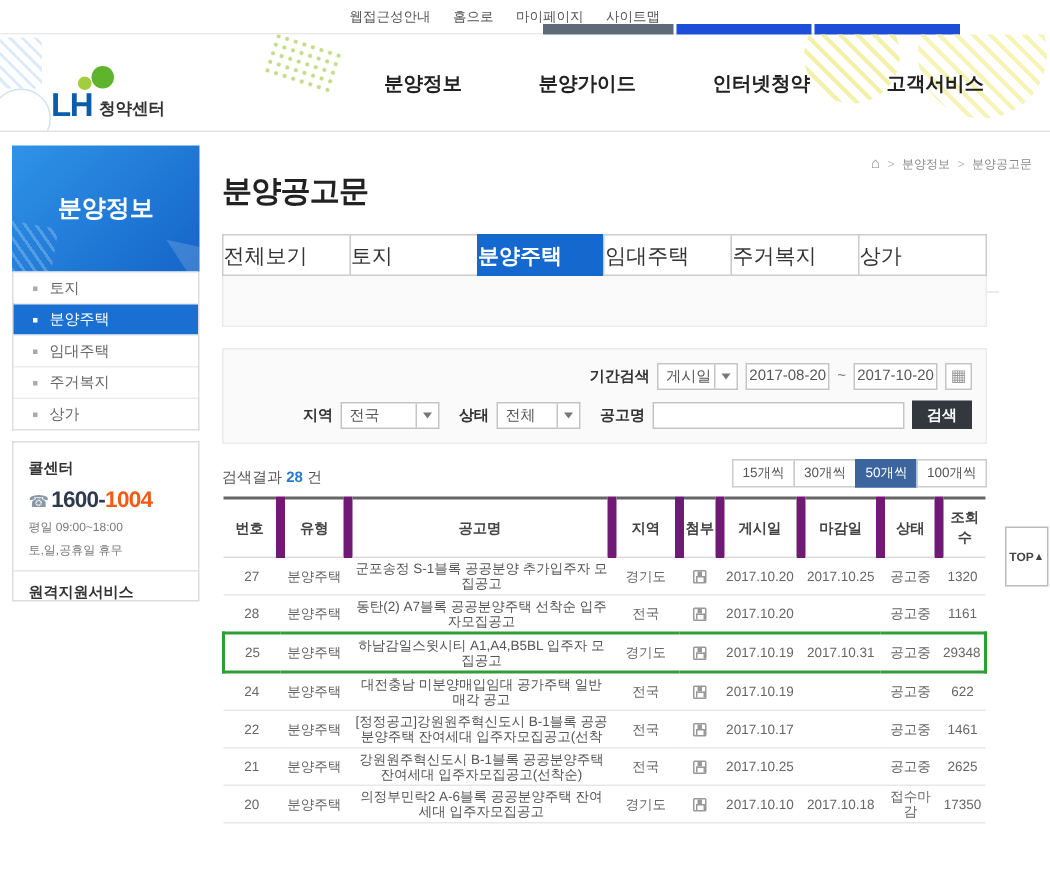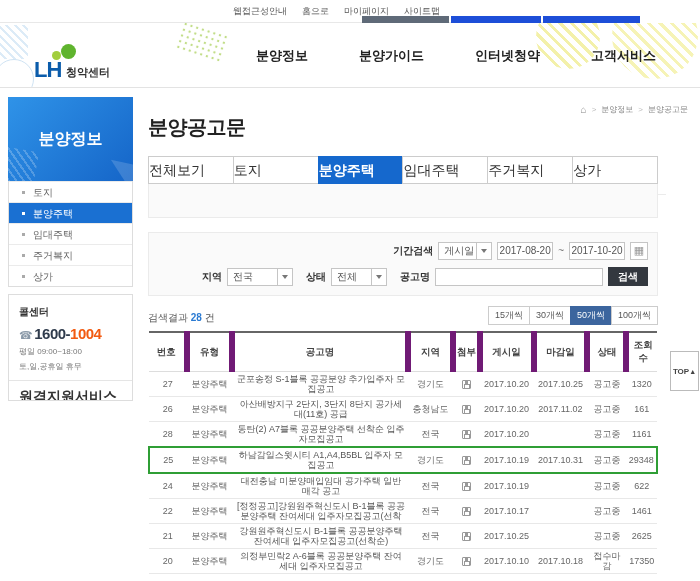--- a/index.html
+++ b/index.html
@@ -44,21 +44,21 @@
   .smi.sub::before { content:""; position:absolute; left:13px; top:9px; width:3px; height:3px; background:#aaa; }
   .smi.sub.active { background:#1a70d2; color:#fff; }
   .smi.sub.active::before { background:#fff; }
   .call-box { margin-top:7px; border:1px solid #ddd; background:#fff; padding:10px 10px 8px; height:107px; overflow:hidden; }
   .cb-title { font-size:10px; font-weight:bold; color:#333; }
   .cb-phone { margin-top:6px; font-size:15px; font-weight:bold; color:#2f3b4c; letter-spacing:-.5px; }
   .cb-phone .ph-icon { font-size:11px; color:#8a99a8; margin-right:2px; }
   .cb-phone .orange { color:#f25b12; }
   .cb-hours, .cb-closed, .cb-remote-desc { font-size:8px; color:#777; margin-top:4px; }
   .cb-div { border-top:1px solid #e5e5e5; margin:8px -10px 7px; }
-  .cb-remote-title { font-size:14px; font-weight:bold; color:#333; }
+  .cb-remote-title { font-size:10px; font-weight:bold; color:#333; }
 
   
   .breadcrumb { position:absolute; right:12px; top:104px; display:flex; align-items:center; gap:5px; font-size:8px; color:#888; }
   .bc-home { font-size:10px; color:#888; cursor:pointer; line-height:8px; }
   .bc-sep { color:#bbb; }
   .bc-item { cursor:pointer; }
 
   
   .main { position:absolute; left:148px; top:97px; width:510px; }
   .page-title { margin-top:17px; font-size:20px; font-weight:bold; color:#222; letter-spacing:-.5px; }
@@ -278,31 +278,20 @@
           <td>분양주택</td>
           <td class="title">군포송정 S-1블록 공공분양 추가입주자 모집공고</td>
           <td>경기도</td>
           <td><span class="disk"></span></td>
           <td>2017.10.20</td>
           <td>2017.10.25</td>
           <td>공고중</td>
           <td>1320</td>
         </tr>
         <tr>
-          <td>26</td>
-          <td>분양주택</td>
-          <td class="title">아산배방지구 2단지, 3단지 8단지 공가세대(11호) 공급</td>
-          <td>충청남도</td>
-          <td><span class="disk"></span></td>
-          <td>2017.10.20</td>
-          <td>2017.11.02</td>
-          <td>공고중</td>
-          <td>161</td>
-        </tr>
-        <tr>
           <td>28</td>
           <td>분양주택</td>
           <td class="title">동탄(2) A7블록 공공분양주택 선착순 입주자모집공고</td>
           <td>전국</td>
           <td><span class="disk"></span></td>
           <td>2017.10.20</td>
           <td></td>
           <td>공고중</td>
           <td>1161</td>
         </tr>

